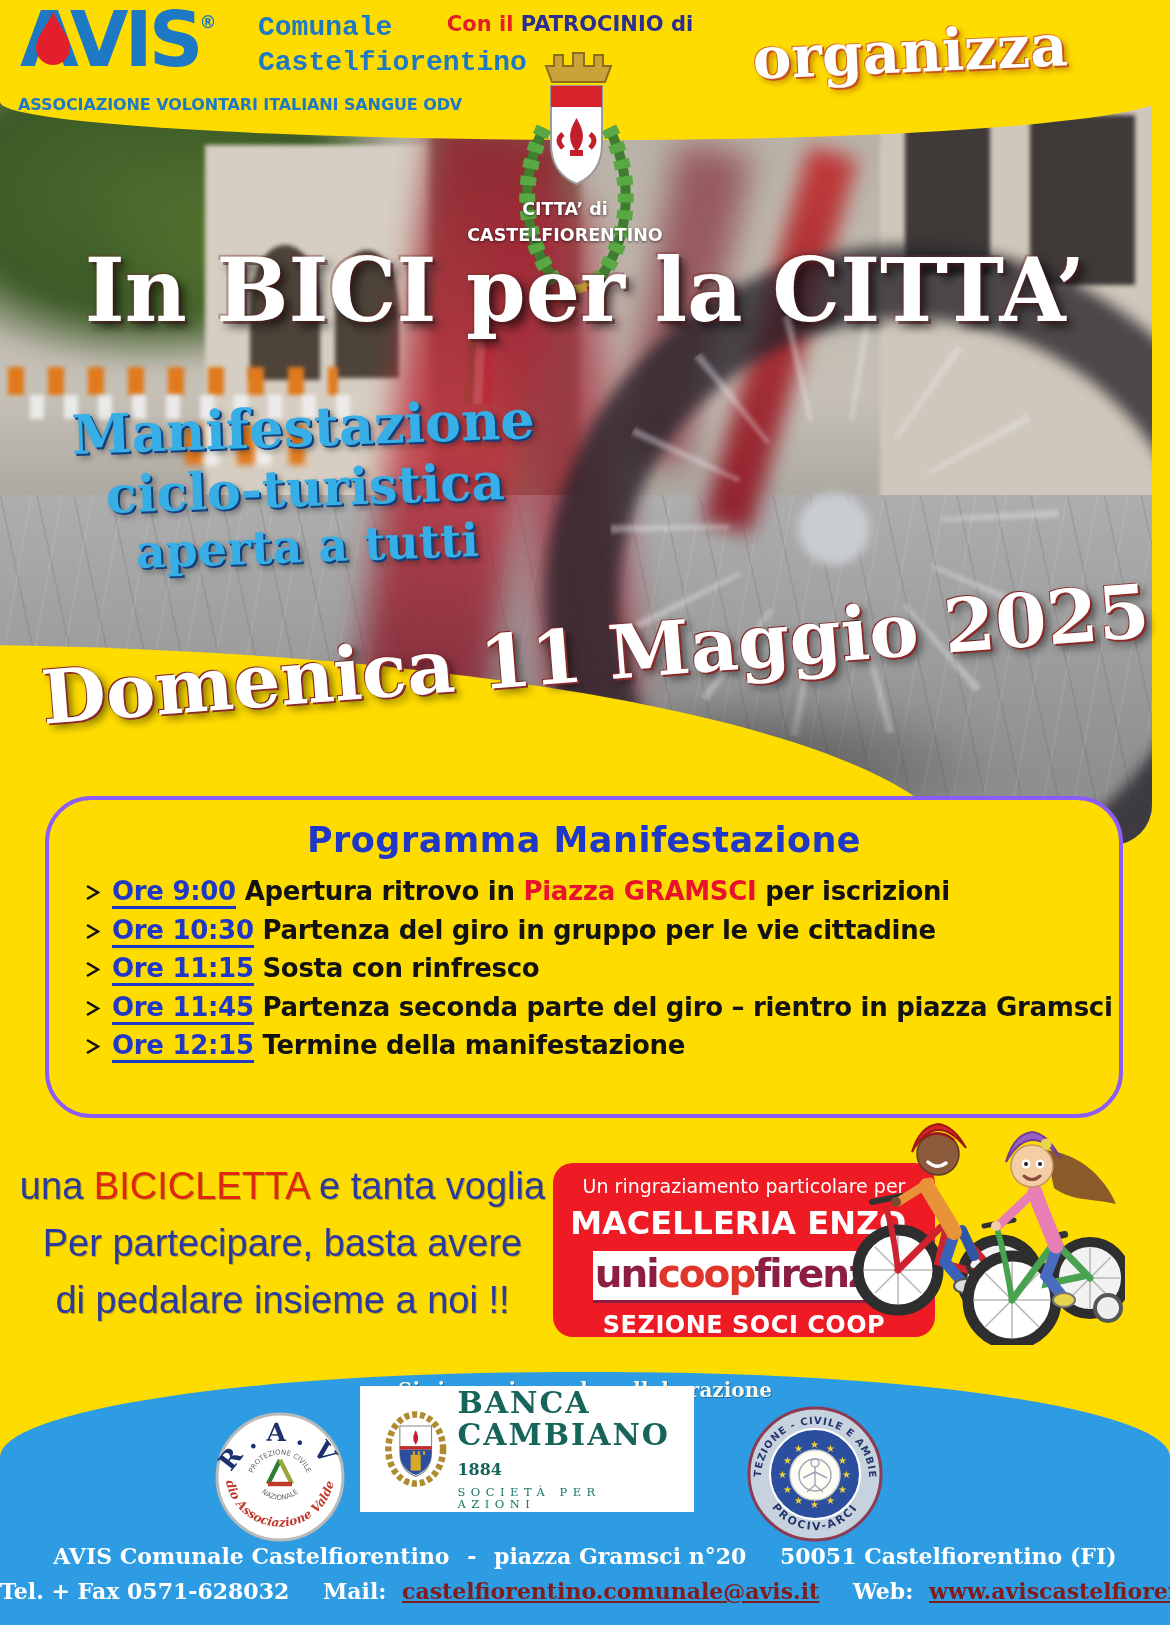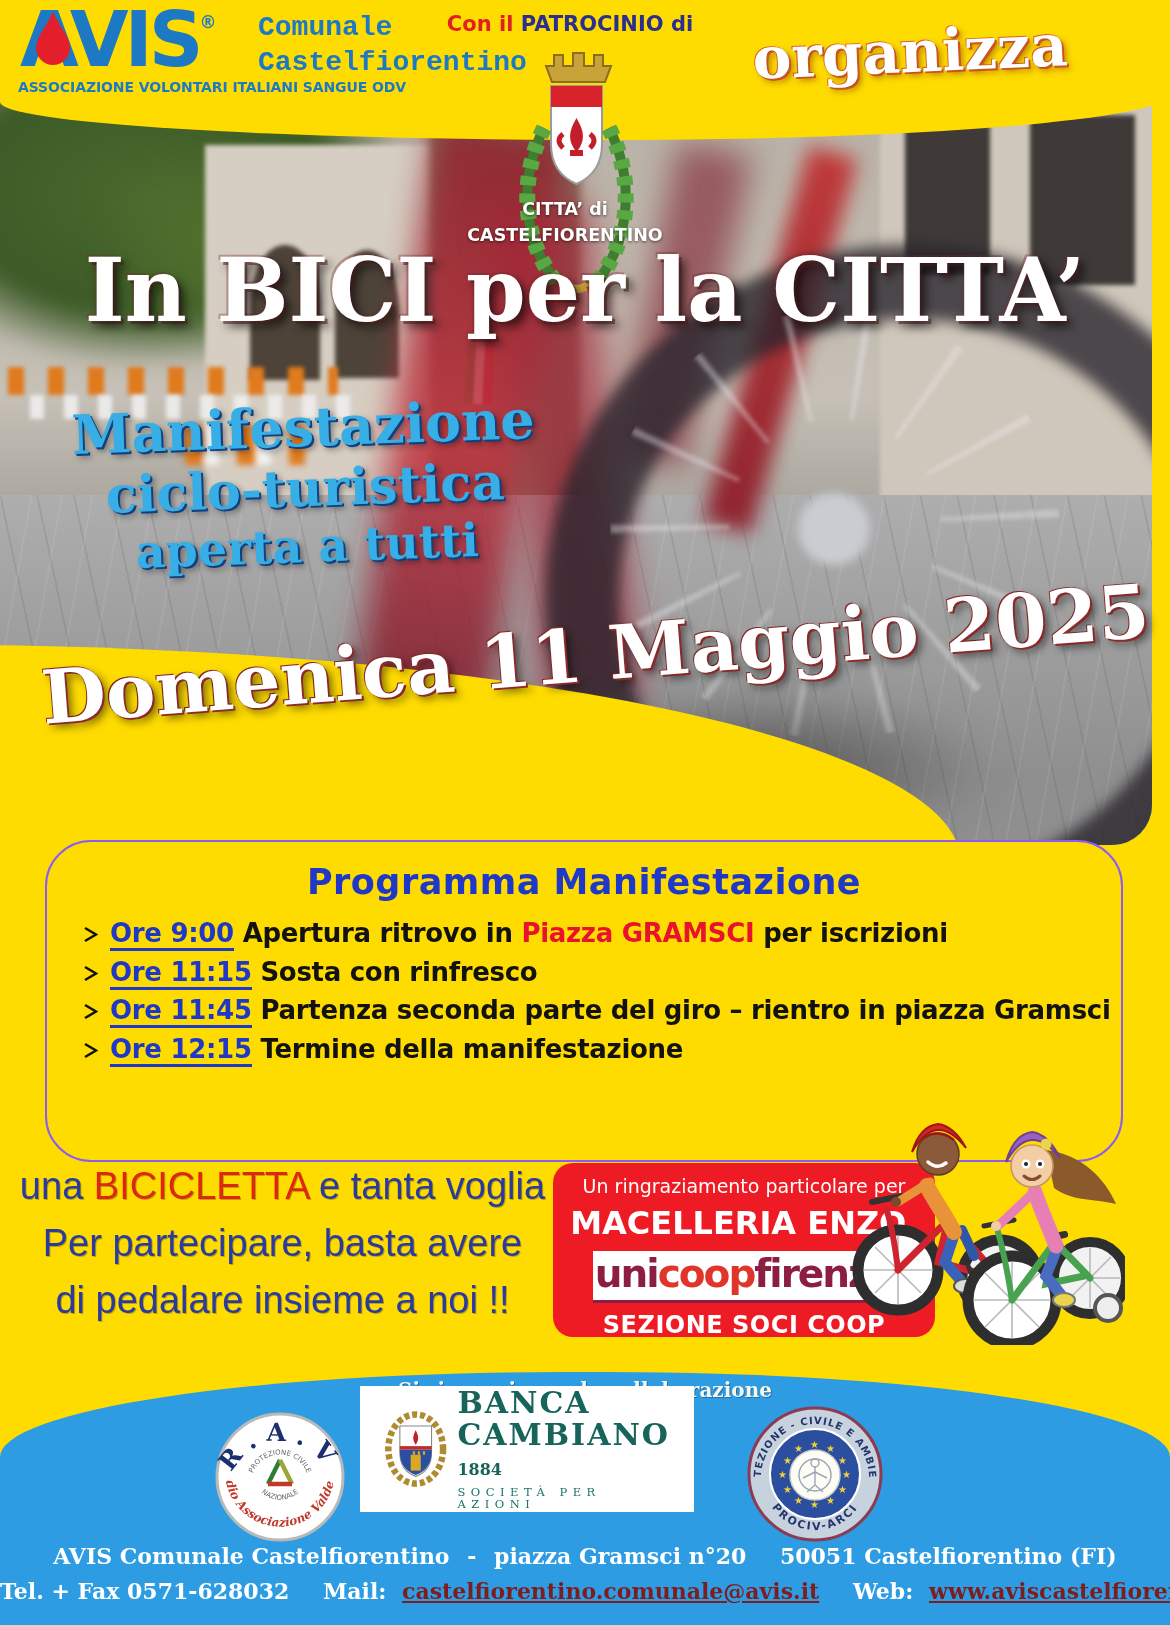--- a/index.html
+++ b/index.html
@@ -54,21 +54,21 @@
   .band-top{position:absolute;left:0;top:0;width:1170px;height:140px;background:#ffdc00;z-index:2;
             border-radius:0 0 48% 52%/0 0 46px 38px;}
   .sweep{position:absolute;left:-60px;top:645px;width:1020px;height:215px;background:#ffdc00;
          border-radius:0 100% 0 0;z-index:2;}
 
   
   .avis-wrap{left:20px;top:2px;z-index:5;}
   .avis-word{font-weight:bold;font-size:76px;line-height:1;color:#1d79c4;letter-spacing:-4px;}
   .avis-reg{font-size:17px;vertical-align:38px;letter-spacing:0;}
   .avis-drop{position:absolute;left:32px;top:10px;z-index:6;}
-  .avis-sub{left:18px;top:79px;font-size:14px;font-weight:bold;color:#1d79c4;letter-spacing:-.1px;z-index:5;}
+  .avis-sub{left:18px;top:95px;font-size:16px;font-weight:bold;color:#1d79c4;letter-spacing:-.1px;z-index:5;}
   .comunale{left:258px;top:10px;font-size:28px;font-weight:bold;color:#1d79c4;line-height:35px;z-index:5;font-family:Liberation Mono, monospace;}
   .patroc{left:420px;top:12px;width:300px;text-align:center;font-size:21px;font-weight:bold;z-index:5;}
   .patroc .r{color:#e02025;} .patroc .b{color:#2c2f8f;}
   .crest{left:494px;top:36px;z-index:6;}
   .citta{left:400px;top:196px;width:330px;text-align:center;z-index:6;color:#fff;font-weight:bold;
          font-size:17.5px;line-height:26px;text-shadow:0 1px 3px rgba(0,0,0,.6);}
   .organizza{left:690px;top:18px;width:440px;text-align:center;z-index:5;
       font-family:"DejaVu Serif",serif;font-weight:bold;font-size:58px;color:#fff;transform:rotate(-2.5deg);
       text-shadow:2px 2px 0 #c9541d,4px 4px 6px rgba(140,60,10,.55),-1px -1px 0 #d86a2a;}
 
@@ -80,22 +80,22 @@
       font-family:"DejaVu Serif",serif;font-weight:bold;color:#37aee5;
       text-shadow:2px 2px 0 #123f7d,4px 4px 6px rgba(0,0,0,.4);}
   .manif .l1{font-size:54px;line-height:62px;}
   .manif .l2{font-size:51px;line-height:60px;}
   .manif .l3{font-size:46px;line-height:56px;}
   .domenica{left:40px;top:612px;width:1090px;text-align:center;z-index:6;white-space:nowrap;
       font-family:"DejaVu Serif",serif;font-weight:bold;font-size:74px;color:#fff;transform:rotate(-4.5deg);
       text-shadow:2px 2px 0 #8a2a2a,5px 5px 9px rgba(0,0,0,.5),-1px -1px 0 #8a2a2a;}
 
   
-  .program{left:45px;top:840px;width:1078px;height:322px;background:#ffdc00;z-index:4;
-           border:2px solid #8b5cf6;border-radius:46px;box-sizing:border-box;}
+  .program{left:45px;top:796px;width:1078px;height:322px;background:#ffdc00;z-index:4;
+           border:4px solid #8b5cf6;border-radius:46px;box-sizing:border-box;}
   .prog-title{margin-top:20px;text-align:center;font-size:35px;font-weight:bold;color:#2038c8;letter-spacing:.5px;}
   .prog-list{margin:16px 18px 0 36px;padding:0;list-style:none;}
   .prog-item{display:flex;align-items:baseline;gap:12px;margin-bottom:8.5px;
              font-size:26px;font-weight:bold;color:#121212;letter-spacing:-.3px;white-space:nowrap;}
   .prog-time{color:#2038c8;border-bottom:3px solid #2038c8;padding-bottom:0px;}
   .prog-red{color:#e8122d;}
   .bullet-svg{flex:0 0 auto;position:relative;top:1px;}
 
   
   .participate{left:10px;top:1158px;width:545px;text-align:center;z-index:5;
@@ -221,20 +221,26 @@
       <li class="prog-item">
         <svg class="bullet-svg" width="15" height="17" viewBox="0 0 15 17">
             <path d="M2,2 L13,8.5 L2,15" fill="none" stroke="#111" stroke-width="2.6"></path>
           </svg>
         <span><span class="prog-time">Ore 9:00</span> <span>Apertura ritrovo in </span><span class="prog-red">Piazza GRAMSCI</span><span> per iscrizioni</span></span>
       </li>
       <li class="prog-item">
         <svg class="bullet-svg" width="15" height="17" viewBox="0 0 15 17">
             <path d="M2,2 L13,8.5 L2,15" fill="none" stroke="#111" stroke-width="2.6"></path>
           </svg>
+        <span><span class="prog-time">Ore 10:30</span> <span>Partenza del giro in gruppo per le vie cittadine</span></span>
+      </li>
+      <li class="prog-item">
+        <svg class="bullet-svg" width="15" height="17" viewBox="0 0 15 17">
+            <path d="M2,2 L13,8.5 L2,15" fill="none" stroke="#111" stroke-width="2.6"></path>
+          </svg>
         <span><span class="prog-time">Ore 11:15</span> <span>Sosta con rinfresco</span></span>
       </li>
       <li class="prog-item">
         <svg class="bullet-svg" width="15" height="17" viewBox="0 0 15 17">
             <path d="M2,2 L13,8.5 L2,15" fill="none" stroke="#111" stroke-width="2.6"></path>
           </svg>
         <span><span class="prog-time">Ore 11:45</span> <span>Partenza seconda parte del giro – rientro in  piazza Gramsci</span></span>
       </li>
       <li class="prog-item">
         <svg class="bullet-svg" width="15" height="17" viewBox="0 0 15 17">

